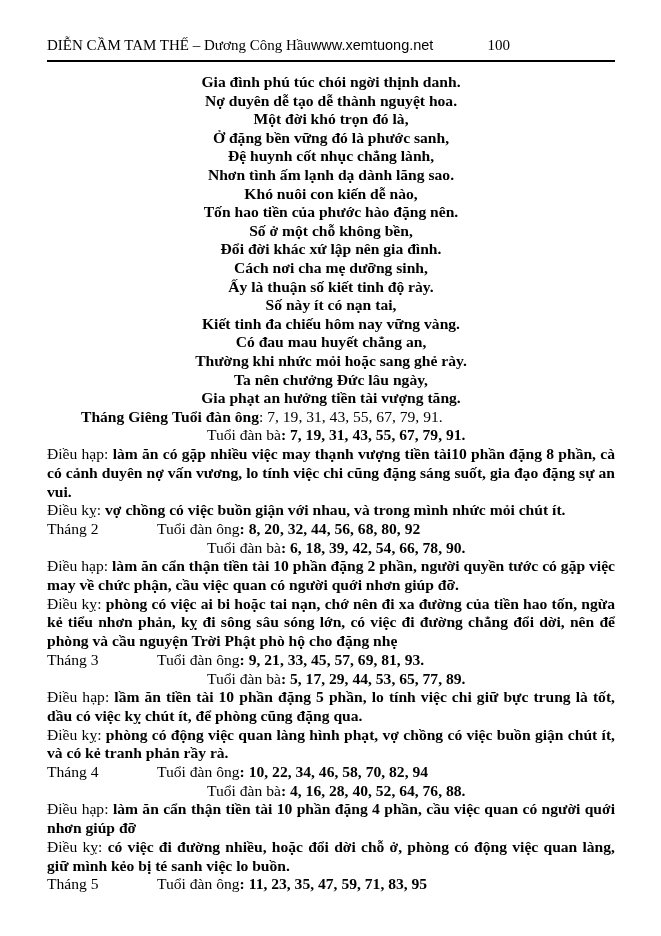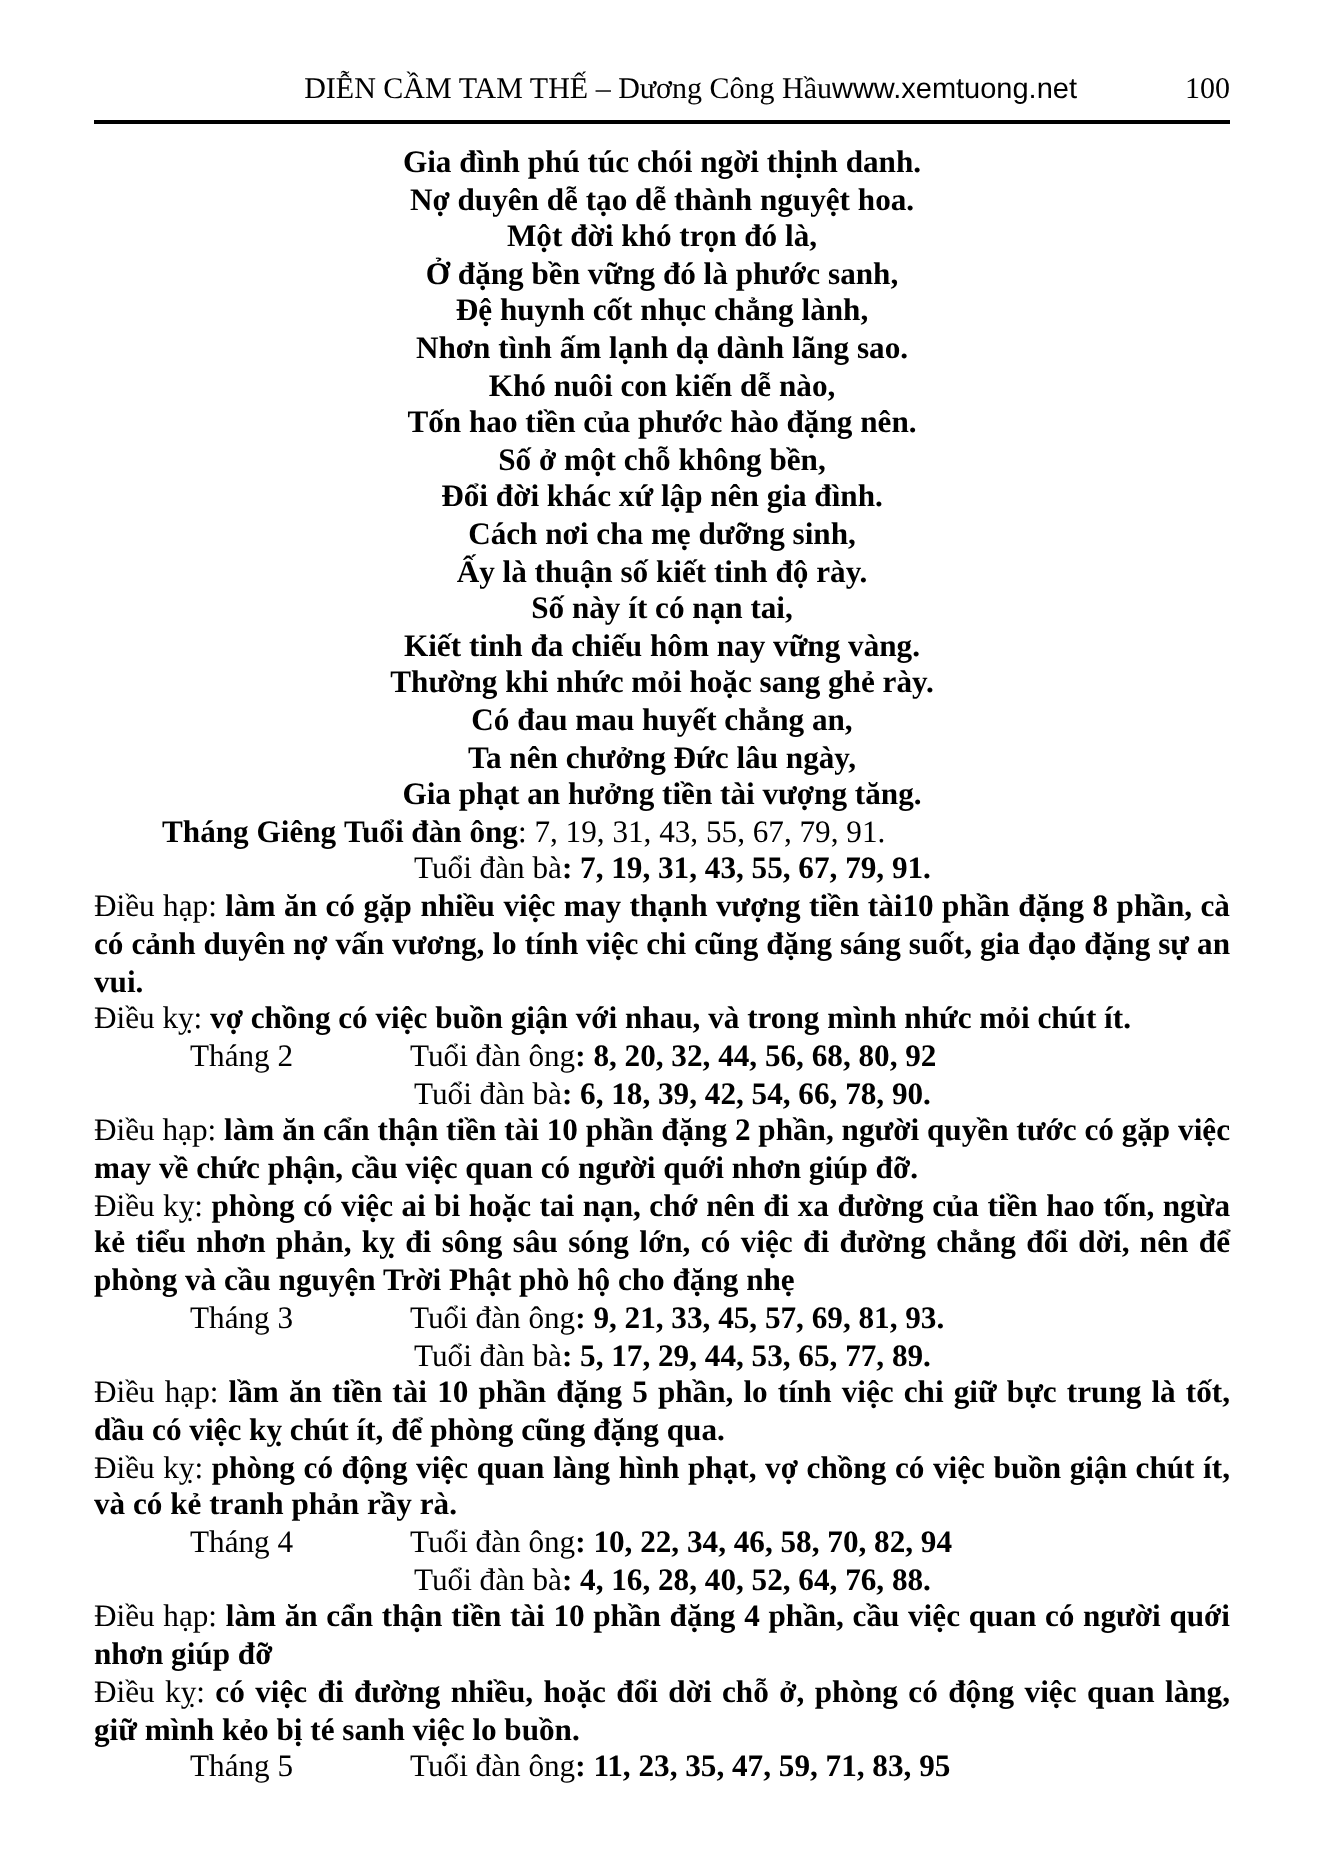--- a/index.html
+++ b/index.html
@@ -7,36 +7,36 @@
   body {
     width:661px; height:936px;
     font-family:"Liberation Serif", serif;
     color:#000;
     overflow:hidden;
   }
   .page { padding:36px 46px 0 47px; }
 
   
   .header-row {
-    display:flex; justify-content:flex-end; align-items:baseline;
+    display:flex; justify-content:flex-start; align-items:baseline;
     font-size:15px; line-height:18px;
   }
   .header-title { white-space:nowrap; }
   .header-right { display:flex; align-items:baseline; gap:54px; }
   .site { font-family:"Liberation Sans", sans-serif; font-size:14.5px; }
   .rule { border:none; border-top:2px solid #000; margin-top:6px; margin-bottom:11px; }
 
   
   .poem { text-align:center; font-weight:bold; font-size:15.6px; line-height:18.6px; }
   .poem-line { white-space:nowrap; }
 
   
   .months { font-size:15.6px; line-height:18.7px; }
   .month-row { display:flex; }
-  .month-name { margin-left:48px; width:110px; flex:none; }
+  .month-name { width:110px; flex:none; }
   .block-gieng .month-name { margin-left:34px; width:91px; font-weight:bold; }
   .block-gieng .men-label { font-weight:bold; }
   .block-gieng .men-numbers { font-weight:normal; }
   .men-label, .women-label { font-weight:normal; }
   .men-numbers, .women-numbers { font-weight:bold; }
   .women-row { margin-left:160px; }
   .para { text-align:justify; }
   .para .label { font-weight:normal; }
   .para .content { font-weight:bold; }
 </style>
@@ -62,22 +62,22 @@
     <div class="poem-line">Đệ huynh cốt nhục chẳng lành,</div>
     <div class="poem-line">Nhơn tình ấm lạnh dạ dành lãng sao.</div>
     <div class="poem-line">Khó nuôi con kiến dễ nào,</div>
     <div class="poem-line">Tốn hao tiền của phước hào đặng nên.</div>
     <div class="poem-line">Số ở một chỗ không bền,</div>
     <div class="poem-line">Đổi đời khác xứ lập nên gia đình.</div>
     <div class="poem-line">Cách nơi cha mẹ dưỡng sinh,</div>
     <div class="poem-line">Ấy là thuận số kiết tinh độ rày.</div>
     <div class="poem-line">Số này ít có nạn tai,</div>
     <div class="poem-line">Kiết tinh đa chiếu hôm nay vững vàng.</div>
+    <div class="poem-line">Có đau mau huyết chẳng an,</div>
     <div class="poem-line">Thường khi nhức mỏi hoặc sang ghẻ rày.</div>
-    <div class="poem-line">Có đau mau huyết chẳng an,</div>
     <div class="poem-line">Ta nên chưởng Đức lâu ngày,</div>
     <div class="poem-line">Gia phạt an hưởng tiền tài vượng tăng.</div>
   </div>
 
   <div class="months">
 
     <div class="month-block block-gieng">
       <div class="month-row">
         <span class="month-name">Tháng Giêng</span>
         <span class="ages"><span class="men-label">Tuổi đàn ông</span><span class="men-numbers">: 7, 19, 31, 43, 55, 67, 79, 91.</span></span>

